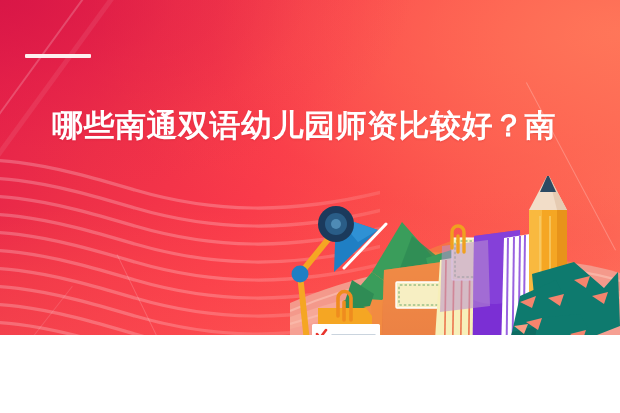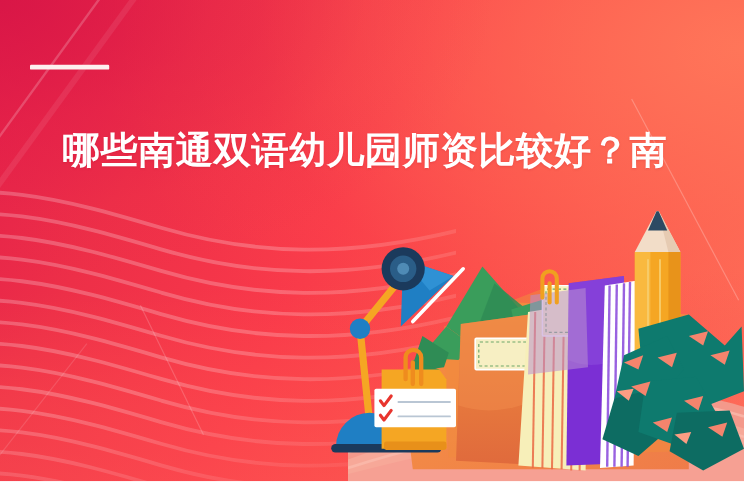--- a/index.html
+++ b/index.html
@@ -1,20 +1,20 @@
 <!DOCTYPE html>
 <html><head>
 <meta charset="utf-8">
 <style>
   html,body{margin:0;padding:0;background:#fff;}
   body{font-family:"Liberation Sans","DejaVu Sans",sans-serif;}
 
   .banner{
     position:relative;
-    width:620px;height:401px;
+    width:620px;height:335px;
     overflow:hidden;
     background:linear-gradient(118deg,#e31e4a 0%,#ed2f48 22%,#f9394a 45%,#fb4a4b 62%,#fc5a50 78%,#fd6b58 92%,#fd7b61 100%);
   }
 
   
   .bg-warm-right{
     position:absolute;inset:0;
     background:radial-gradient(120% 110% at 100% 10%, rgba(255,120,90,.92) 0%, rgba(255,110,85,.55) 32%, rgba(255,95,75,.15) 55%, rgba(255,90,70,0) 72%);
   }
   .bg-deep-left{

